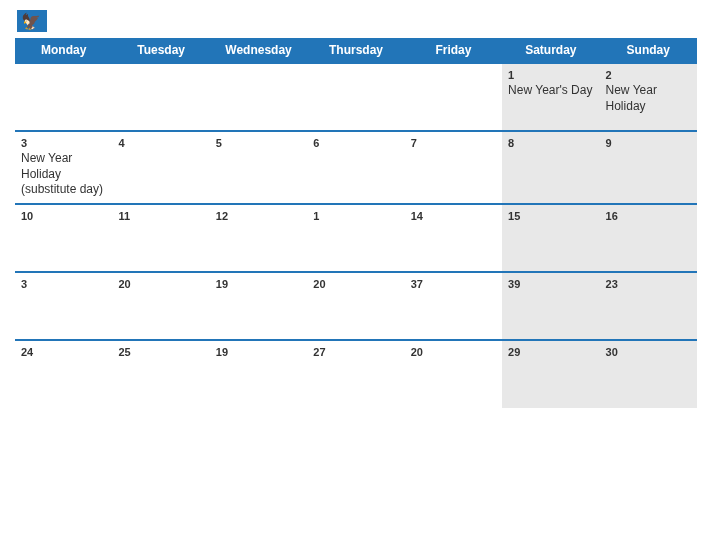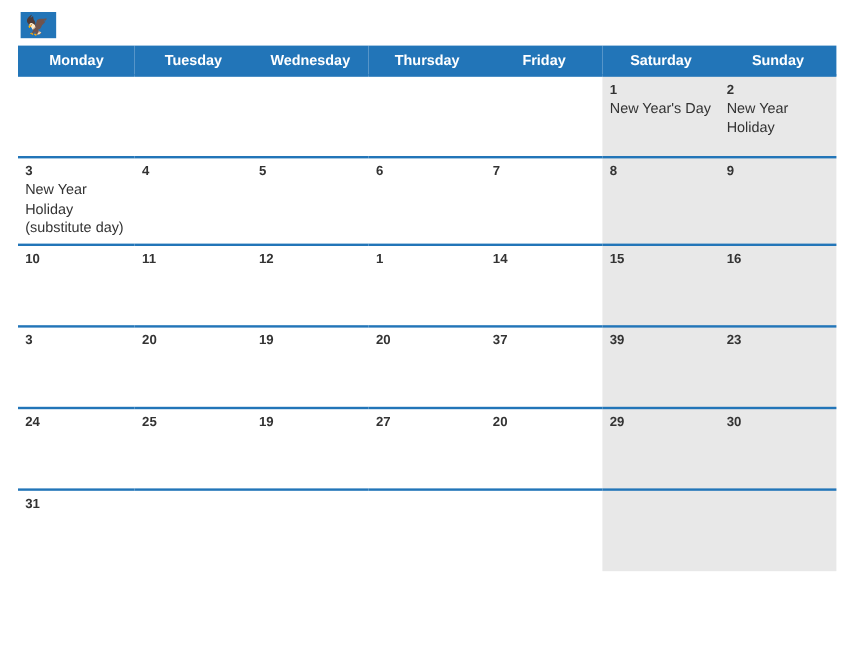--- a/index.html
+++ b/index.html
@@ -248,26 +248,15 @@
           <td>
             <span class="day-number">20</span>
           </td>
           <td class="sat-sun">
             <span class="day-number">29</span>
           </td>
           <td class="sat-sun">
             <span class="day-number">30</span>
           </td>
         </tr>
-        <tr class="last-row">
-          <td>
-            <span class="day-number">31</span>
-          </td>
-          <td></td>
-          <td></td>
-          <td></td>
-          <td></td>
-          <td class="sat-sun"></td>
-          <td class="sat-sun"></td>
-        </tr>
       </tbody>
   </table>
 </div>
 
 </body></html>

